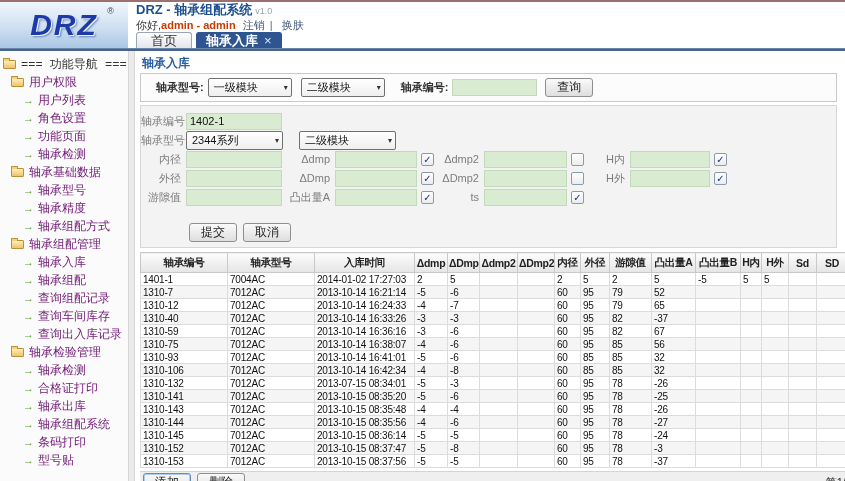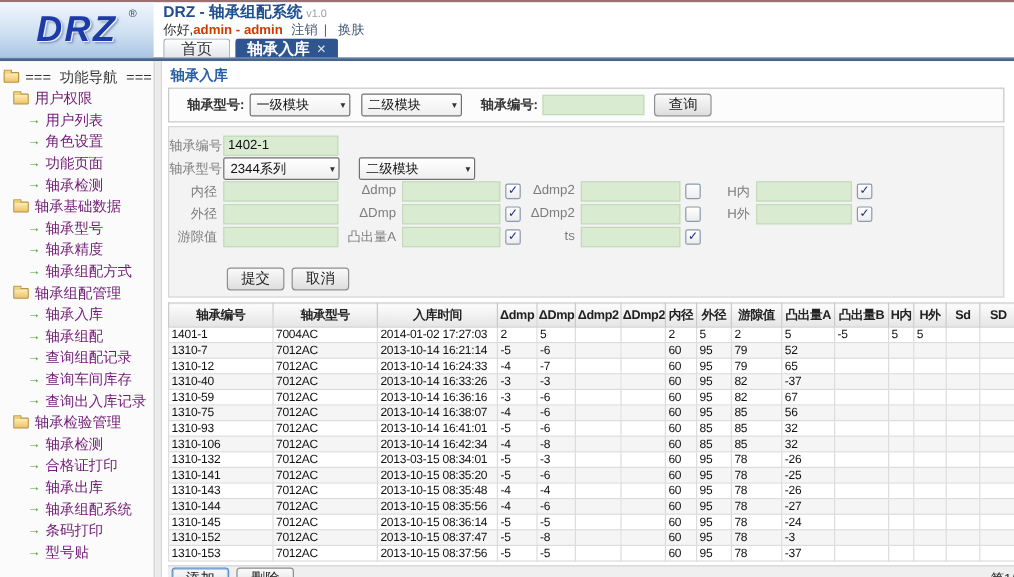--- a/index.html
+++ b/index.html
@@ -575,21 +575,21 @@
               <td></td>
               <td></td>
               <td></td>
               <td></td>
               <td></td>
             </tr>
 
             <tr>
               <td>1310-132</td>
               <td>7012AC</td>
-              <td>2013-03-15 08:34:01</td>
+              <td>2013-07-15 08:34:01</td>
               <td>-5</td>
               <td>-3</td>
               <td></td>
               <td></td>
               <td>60</td>
               <td>95</td>
               <td>78</td>
               <td>-26</td>
               <td></td>
               <td></td>

